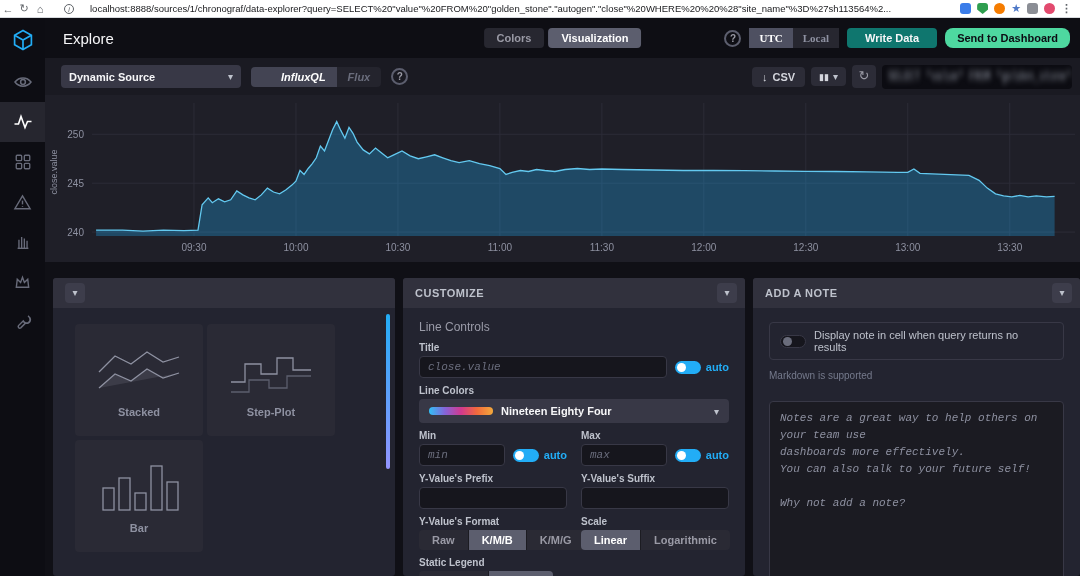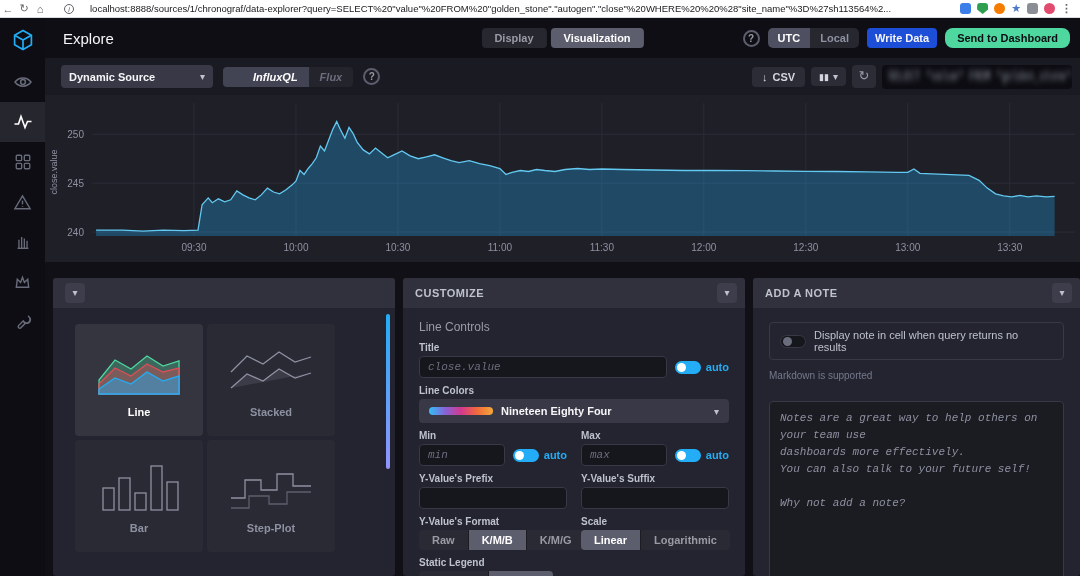--- a/index.html
+++ b/index.html
@@ -43,32 +43,32 @@
   #topbar { position:absolute; top:0; left:45px; width:1035px; height:40px; background:#0e0e14;
     display:flex; align-items:center; }
   #page-title { color:#f6f6f8; font-size:15px; margin-left:18px; }
   .center-tabs { position:absolute; left:50%; transform:translateX(-50%); display:flex; gap:4px; }
   .tab { padding:4px 13px; border-radius:4px; font-size:11px; font-weight:bold;
     background:#272730; color:#9a9aa5; cursor:pointer; }
   .tab.active { background:#5c5e6e; color:#ffffff; }
   .top-right { position:absolute; right:10px; display:flex; align-items:center; gap:8px; }
   .help-circle { width:17px; height:17px; border:2px solid #5c5e6e; border-radius:50%;
     color:#9a9aa5; font-size:10px; font-weight:bold; text-align:center; line-height:14px; cursor:pointer; }
-  .tz-group { display:flex; border-radius:5px; overflow:hidden; }
+  .tz-group { display:flex; border-radius:0; overflow:hidden;font-family:Liberation Serif, serif; }
   .tz { padding:4px 10px; font-size:11px; font-weight:bold; background:#272730; color:#8e91a1; cursor:pointer; }
   .tz.active { background:#4e5061; color:#ffffff; }
-  .btn-dark { padding:4px 8px; border-radius:4px; background:#1d4ed8; color:#f6f6f8;
+  .btn-dark { padding:4px 18px; border-radius:4px; background:#0f766e; color:#f6f6f8;
     font-size:11px; font-weight:bold; cursor:pointer; }
   .btn-green { padding:4px 12px; border-radius:8px; background:#4ED8A0; color:#0c0c13;
     font-size:11px; font-weight:bold; cursor:pointer; }
 
   
   #toolbar { position:absolute; top:40px; left:45px; width:1035px; height:37px; background:#1a1a22;
     display:flex; align-items:center; }
-  .src-dd { margin-left:16px; width:152px; height:23px; background:#383846; border-radius:4px;
+  .src-dd { margin-left:16px; width:180px; height:23px; background:#383846; border-radius:4px;
     display:flex; align-items:center; padding:0 8px; cursor:pointer; }
   .src-dd .lbl { flex:1; color:#f6f6f8; font-size:11px; font-weight:bold; }
   .chev { color:#bec2cc; font-size:10px; }
   .lang-group { display:flex; margin-left:10px; border-radius:4px; overflow:hidden; }
   .lang { padding:4px 11px; font-size:11px; font-weight:bold; cursor:pointer; }
   .lang.active { background:#434453; color:#ffffff; font-style:italic;padding-left:30px; }
   .lang.idle { background:#24242d; color:#6a6d7c; font-style:italic; }
   .tb-help { margin-left:10px; }
   .tb-right { position:absolute; right:8px; display:flex; align-items:center; gap:6px; }
   .csv-btn { display:flex; align-items:center; gap:5px; padding:4px 10px; background:#2c2c37;
@@ -228,21 +228,21 @@
       <div class="nav-item">
         <svg width="18" height="18" viewBox="0 0 20 20" fill="none" stroke="currentColor" stroke-width="1.6">
           <path d="M15.5 3.5 a4 4 0 1 1 -5.3 5.3 L5 14 a1.8 1.8 0 0 0 2.5 2.5 l5.2 -5.2 a4 4 0 0 0 2.8 -7.8 Z"></path>
         </svg>
       </div>
     </nav>
 
     <header id="topbar">
       <div id="page-title">Explore</div>
       <div class="center-tabs">
-        <div class="tab">Display</div>
+        <div class="tab">Colors</div>
         <div class="tab active">Visualization</div>
       </div>
       <div class="top-right">
         <div class="help-circle">?</div>
         <div class="tz-group">
           <span class="tz active">UTC</span>
           <span class="tz">Local</span>
         </div>
         <div class="btn-dark">Write Data</div>
         <div class="btn-green">Send to Dashboard</div>
@@ -309,52 +309,44 @@
 
     <div id="divider"></div>
 
     <section id="panels">
 
       <div class="panel" id="panel-viz">
         <div class="panel-head">
           <span class="panel-caret">▾</span>
         </div>
         <div class="viz-grid">
-          <div class="viz-card active">
-            <svg width="92" height="58" viewBox="0 0 92 58">
-              <path d="M6 38 L22 18 L38 27 L54 14 L70 24 L86 19 L86 52 L6 52 Z" fill="rgba(78,216,160,0.30)" stroke="#4ED8A0" stroke-width="1.3"></path>
-              <path d="M6 42 L22 26 L38 34 L54 22 L70 30 L86 26 L86 52 L6 52 Z" fill="rgba(220,78,88,0.40)" stroke="#DC4E58" stroke-width="1.3"></path>
-              <path d="M6 47 L22 36 L38 42 L54 30 L70 39 L86 34 L86 52 L6 52 Z" fill="rgba(34,173,246,0.45)" stroke="#22ADF6" stroke-width="1.3"></path>
-            </svg>
-            <div class="viz-label">Line</div>
-          </div>
           <div class="viz-card">
             <svg width="92" height="58" viewBox="0 0 92 58">
               <path d="M6 30 L22 14 L38 22 L54 10 L70 20 L86 15" fill="none" stroke="#8e91a1" stroke-width="1.3"></path>
               <path d="M6 46 L22 32 L38 39 L54 27 L70 36 L86 31" fill="rgba(142,145,161,0.18)" stroke="#8e91a1" stroke-width="1.3"></path>
             </svg>
             <div class="viz-label">Stacked</div>
+          </div>
+          <div class="viz-card">
+            <svg width="92" height="58" viewBox="0 0 92 58">
+              <path d="M6 40 H20 V22 H36 V32 H52 V16 H68 V28 H86" fill="none" stroke="#8e91a1" stroke-width="1.3"></path>
+              <path d="M6 50 H24 V38 H44 V46 H62 V34 H86" fill="none" stroke="#5c5f6e" stroke-width="1.3"></path>
+            </svg>
+            <div class="viz-label">Step-Plot</div>
           </div>
           <div class="viz-card">
             <svg width="92" height="58" viewBox="0 0 92 58">
               <rect x="10" y="30" width="11" height="22" fill="none" stroke="#8e91a1" stroke-width="1.3"></rect>
               <rect x="26" y="20" width="11" height="32" fill="none" stroke="#8e91a1" stroke-width="1.3"></rect>
               <rect x="42" y="35" width="11" height="17" fill="none" stroke="#8e91a1" stroke-width="1.3"></rect>
               <rect x="58" y="8" width="11" height="44" fill="none" stroke="#8e91a1" stroke-width="1.3"></rect>
               <rect x="74" y="24" width="11" height="28" fill="none" stroke="#8e91a1" stroke-width="1.3"></rect>
             </svg>
             <div class="viz-label">Bar</div>
           </div>
-          <div class="viz-card">
-            <svg width="92" height="58" viewBox="0 0 92 58">
-              <path d="M6 40 H20 V22 H36 V32 H52 V16 H68 V28 H86" fill="none" stroke="#8e91a1" stroke-width="1.3"></path>
-              <path d="M6 50 H24 V38 H44 V46 H62 V34 H86" fill="none" stroke="#5c5f6e" stroke-width="1.3"></path>
-            </svg>
-            <div class="viz-label">Step-Plot</div>
-          </div>
         </div>
         <div class="viz-scroll"></div>
       </div>
 
       <div class="panel" id="panel-customize">
         <div class="panel-head">
           <span class="panel-title">CUSTOMIZE</span>
           <span class="panel-caret">▾</span>
         </div>
         <div class="cust-body">

